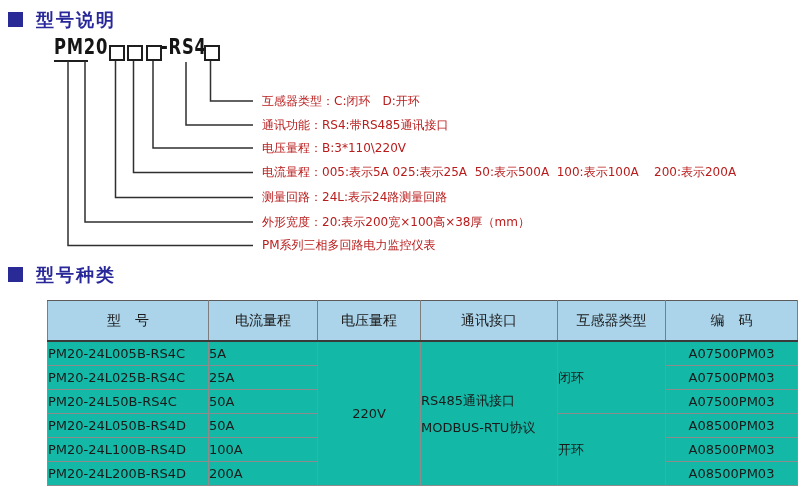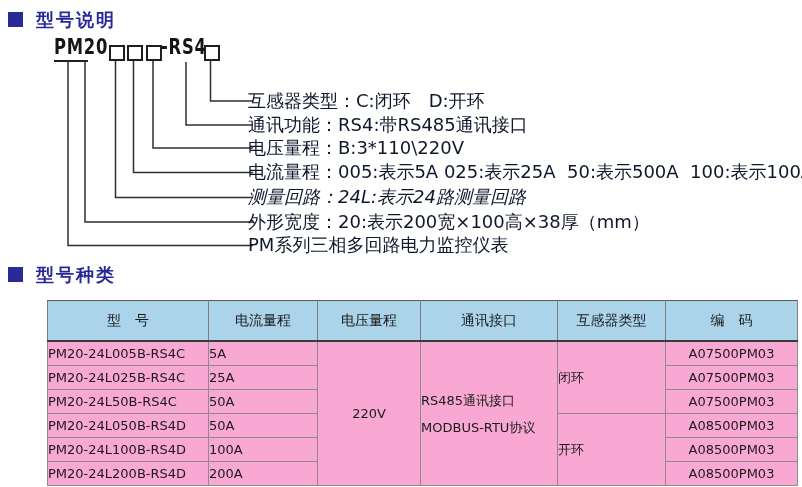--- a/index.html
+++ b/index.html
@@ -28,40 +28,40 @@
     letter-spacing:1px;
   }
   .model-box{
     position:absolute;top:45px;width:12px;height:12px;
     border:2px solid #1e1e1e;background:#fff;
   }
   svg.connectors{
     position:absolute;left:0;top:0;pointer-events:none;
   }
   .callout{
-    position:absolute;left:248px;height:16px;line-height:16px;
-    font-size:18px;color:#0f172a;white-space:pre;
+    position:absolute;left:262px;height:16px;line-height:16px;
+    font-size:12px;color:#b91c1c;white-space:pre;
   }
   
   table.models{
     position:absolute;left:47px;top:300px;width:750px;
     border-collapse:collapse;table-layout:fixed;
     font-size:13px;color:#1a1a1a;
   }
   table.models th{
     background:#abd4ea;
     border:1px solid #7d7d7d;
     border-top:1px solid #5a5a5a;
     border-bottom:2px solid #3a3a3a;
     height:29px;font-weight:normal;font-size:14px;
     text-align:center;white-space:pre;padding:5px;
   }
   table.models td{
     border:1px solid #8c8c8c;
-    height:23px;background:#f9a8d4;
+    height:23px;background:#14b8a6;
     padding:0;vertical-align:middle;
   }
   td.c-model{background:#b7dcf2;padding-left:9px;text-align:left;}
   td.c-current{padding-left:14px;text-align:left;}
   td.c-voltage{text-align:center;}
   td.c-comm{padding-left:13px;text-align:left;line-height:27px;margin-top:12px;}
   td.c-ct{padding-left:13px;text-align:left;margin-left:44px;}
   td.c-code{text-align:center;}
 </style>
 </head>
@@ -87,21 +87,21 @@
   <path d="M133.5 61 V172.5 H253" stroke="#2f2f2f" stroke-width="1.5" fill="none"></path>
   <path d="M153 61 V148 H253" stroke="#2f2f2f" stroke-width="1.5" fill="none"></path>
   <path d="M186 62 V125 H253" stroke="#2f2f2f" stroke-width="1.5" fill="none"></path>
   <path d="M210.5 61 V101 H253" stroke="#2f2f2f" stroke-width="1.5" fill="none"></path>
 </svg>
 
 <div class="callout" style="top:93px;">互感器类型：C:闭环　D:开环</div>
 <div class="callout" style="top:117px;">通讯功能：RS4:带RS485通讯接口</div>
 <div class="callout" style="top:140px;">电压量程：B:3*110\220V</div>
 <div class="callout" style="top:164px;">电流量程：005:表示5A 025:表示25A  50:表示500A  100:表示100A    200:表示200A</div>
-<div class="callout" style="top:189px;font-style:italic;">测量回路：24L:表示24路测量回路</div>
+<div class="callout" style="top:189px;">测量回路：24L:表示24路测量回路</div>
 <div class="callout" style="top:214px;">外形宽度：20:表示200宽×100高×38厚（mm）</div>
 <div class="callout" style="top:237px;">PM系列三相多回路电力监控仪表</div>
 
 <div class="bullet" style="left:8px;top:267px;"></div>
 <div class="sec-title" style="top:263px;text-align:center;">型号种类</div>
 
 <table class="models">
   <colgroup>
     <col style="width:161px">
       <col style="width:109px">

